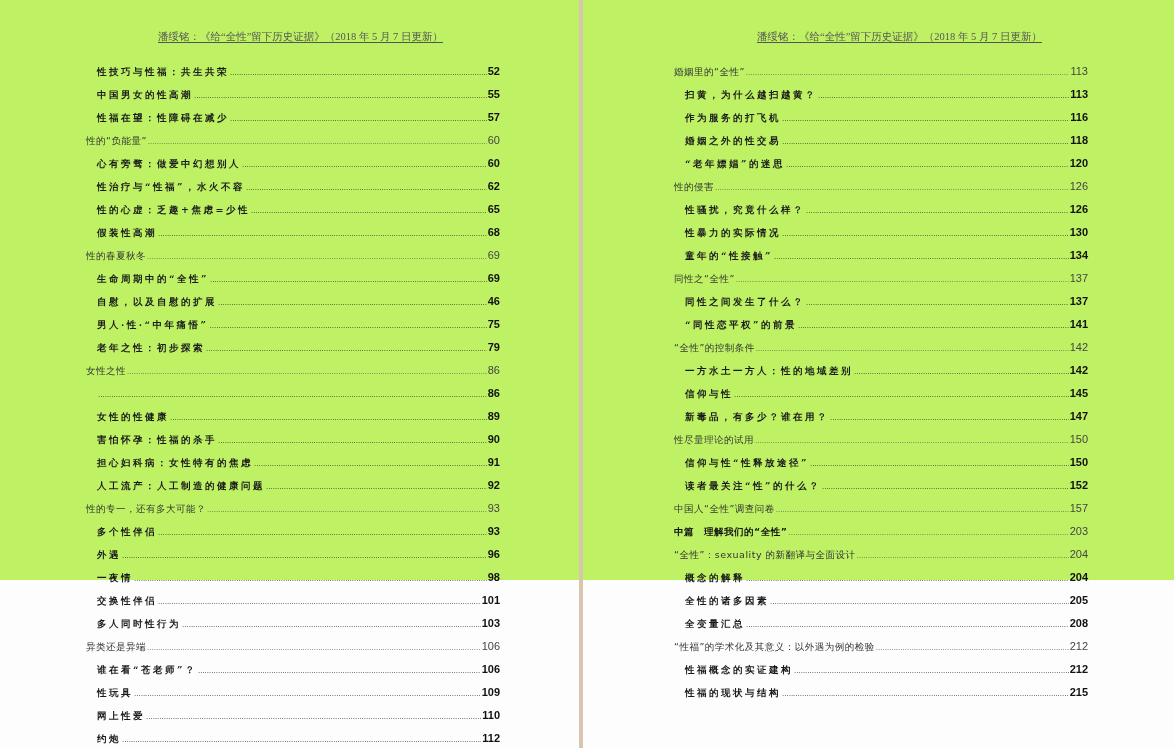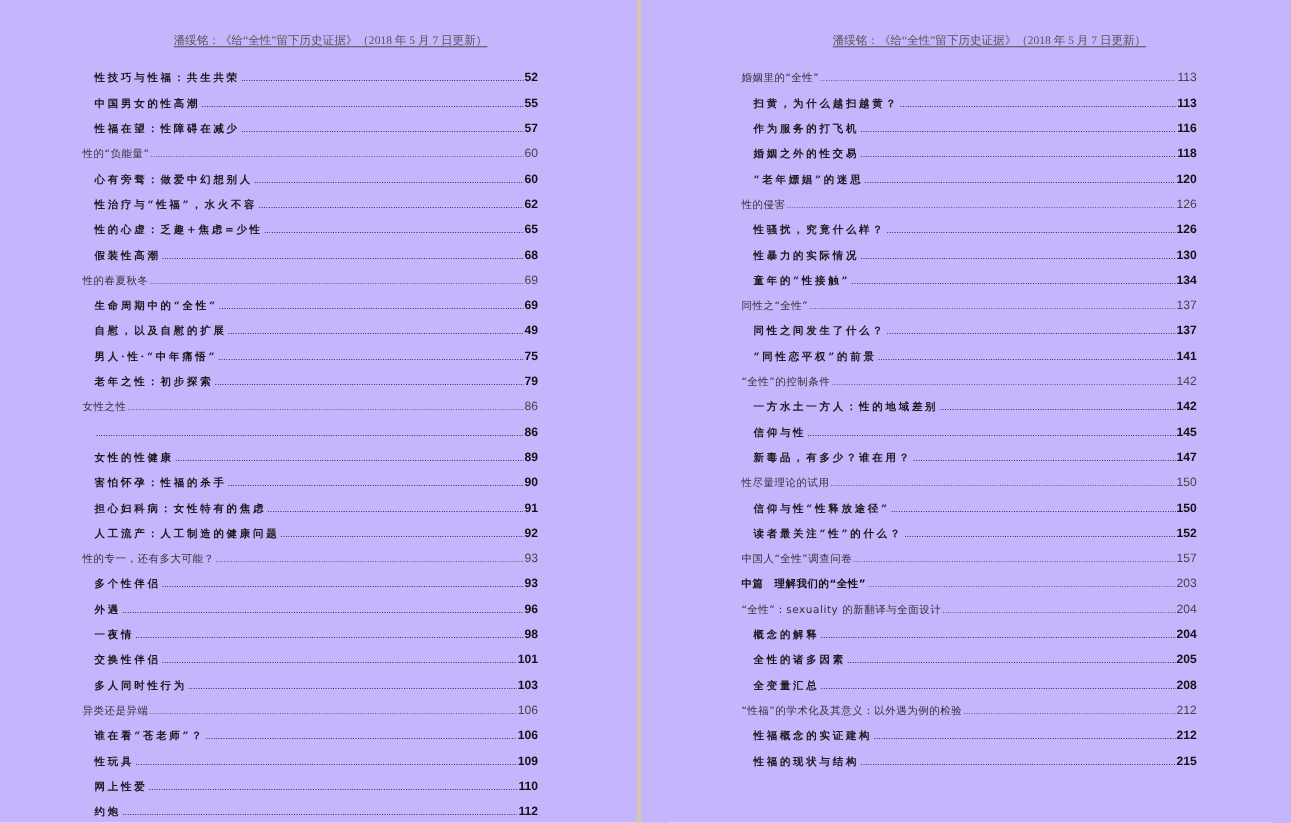--- a/index.html
+++ b/index.html
@@ -12,23 +12,22 @@
     }
     .viewer {
       position: relative;
       width: 1174px;
       height: 748px;
       background: #fdfdfd;
     }
     .page {
       position: absolute;
       top: 0;
-      height: 748px;
-      background: #c4b5fd;
-      padding-left: 28px;
+      height: 580px;
+      background: #bef264;
     }
     .page-left { left: 0; width: 579px; }
     .page-right { left: 583px; width: 591px; }
     .gutter {
       position: absolute;
       left: 579px;
       top: 0;
       width: 4px;
       height: 748px;
       background: #d7c6ad;
@@ -46,21 +45,21 @@
     .page-left .running-header { left: 158px; }
     .page-right .running-header { left: 174px; }
 
     .toc {
       position: absolute;
       top: 58px;
       margin: 0;
       padding: 0;
       list-style: none;
     }
-    .page-left .toc { left: 75px; width: 414px; }
+    .page-left .toc { left: 86px; width: 414px; }
     .page-right .toc { left: 91px; width: 414px; }
 
     .toc-row {
       display: flex;
       align-items: baseline;
       height: 23px;
       line-height: 23px;
       white-space: nowrap;
       cursor: pointer;
     }
@@ -172,21 +171,21 @@
           <span class="page-num">69</span>
         </li>
         <li class="toc-row lvl-2">
           <span class="title">生命周期中的“全性”</span>
           <span class="leader"></span>
           <span class="page-num">69</span>
         </li>
         <li class="toc-row lvl-2">
           <span class="title">自慰，以及自慰的扩展</span>
           <span class="leader"></span>
-          <span class="page-num">49</span>
+          <span class="page-num">46</span>
         </li>
         <li class="toc-row lvl-2">
           <span class="title">男人·性·“中年痛悟”</span>
           <span class="leader"></span>
           <span class="page-num">75</span>
         </li>
         <li class="toc-row lvl-2">
           <span class="title">老年之性：初步探索</span>
           <span class="leader"></span>
           <span class="page-num">79</span>

